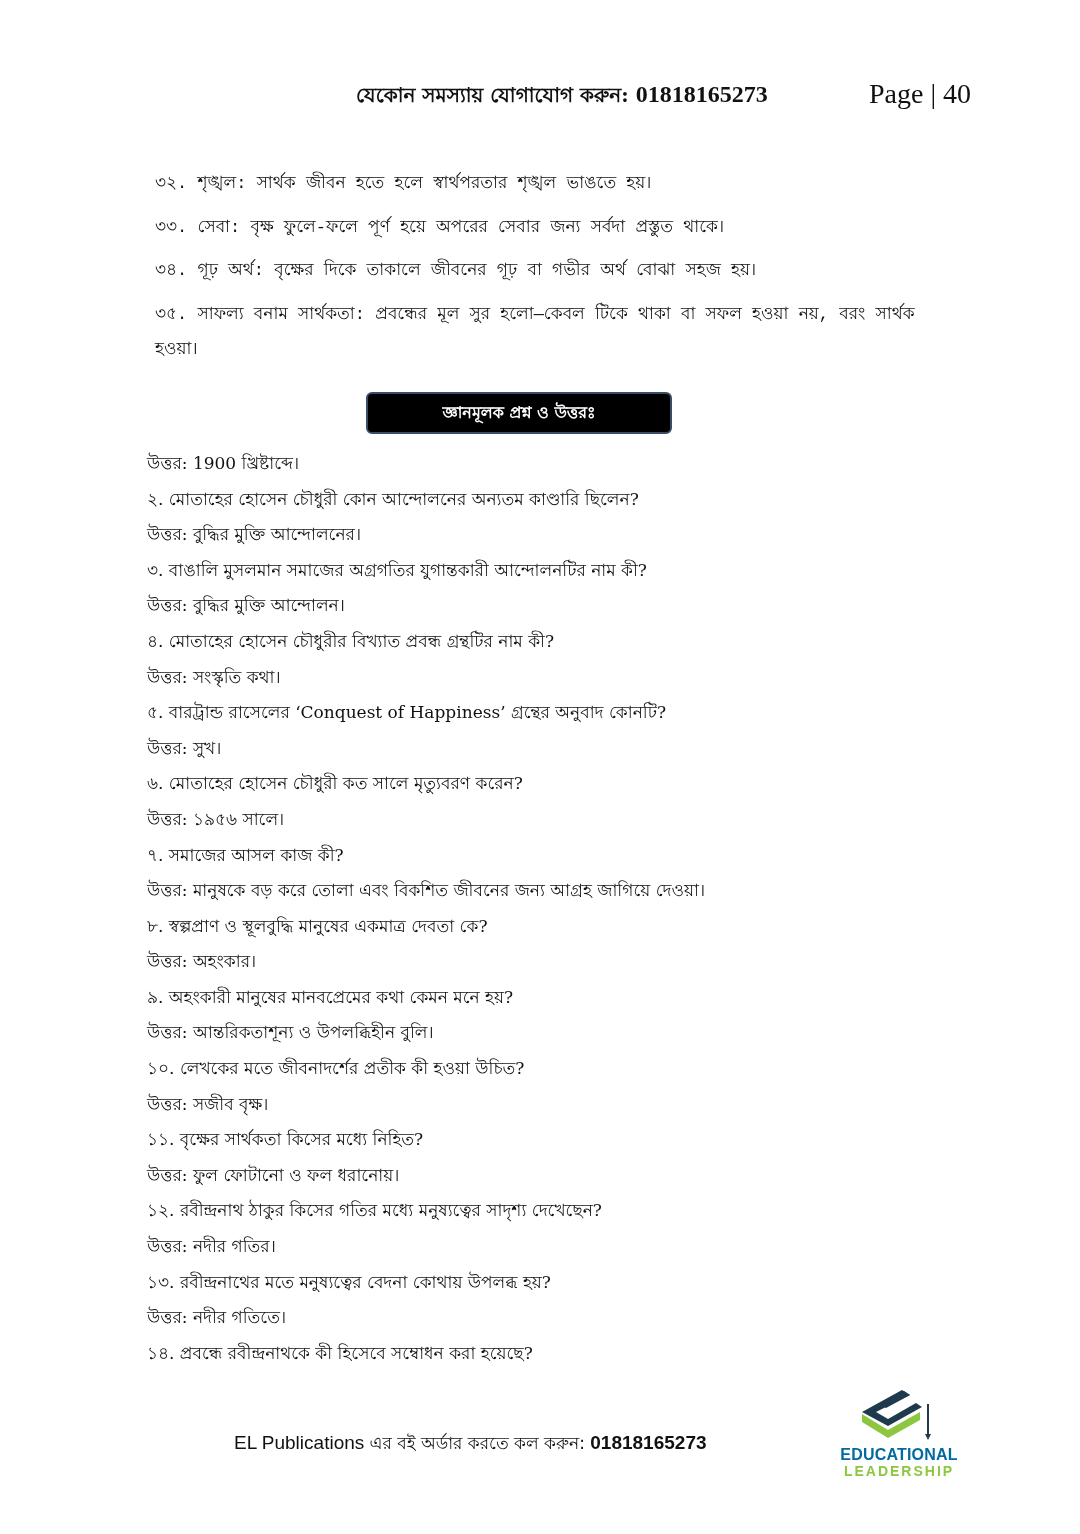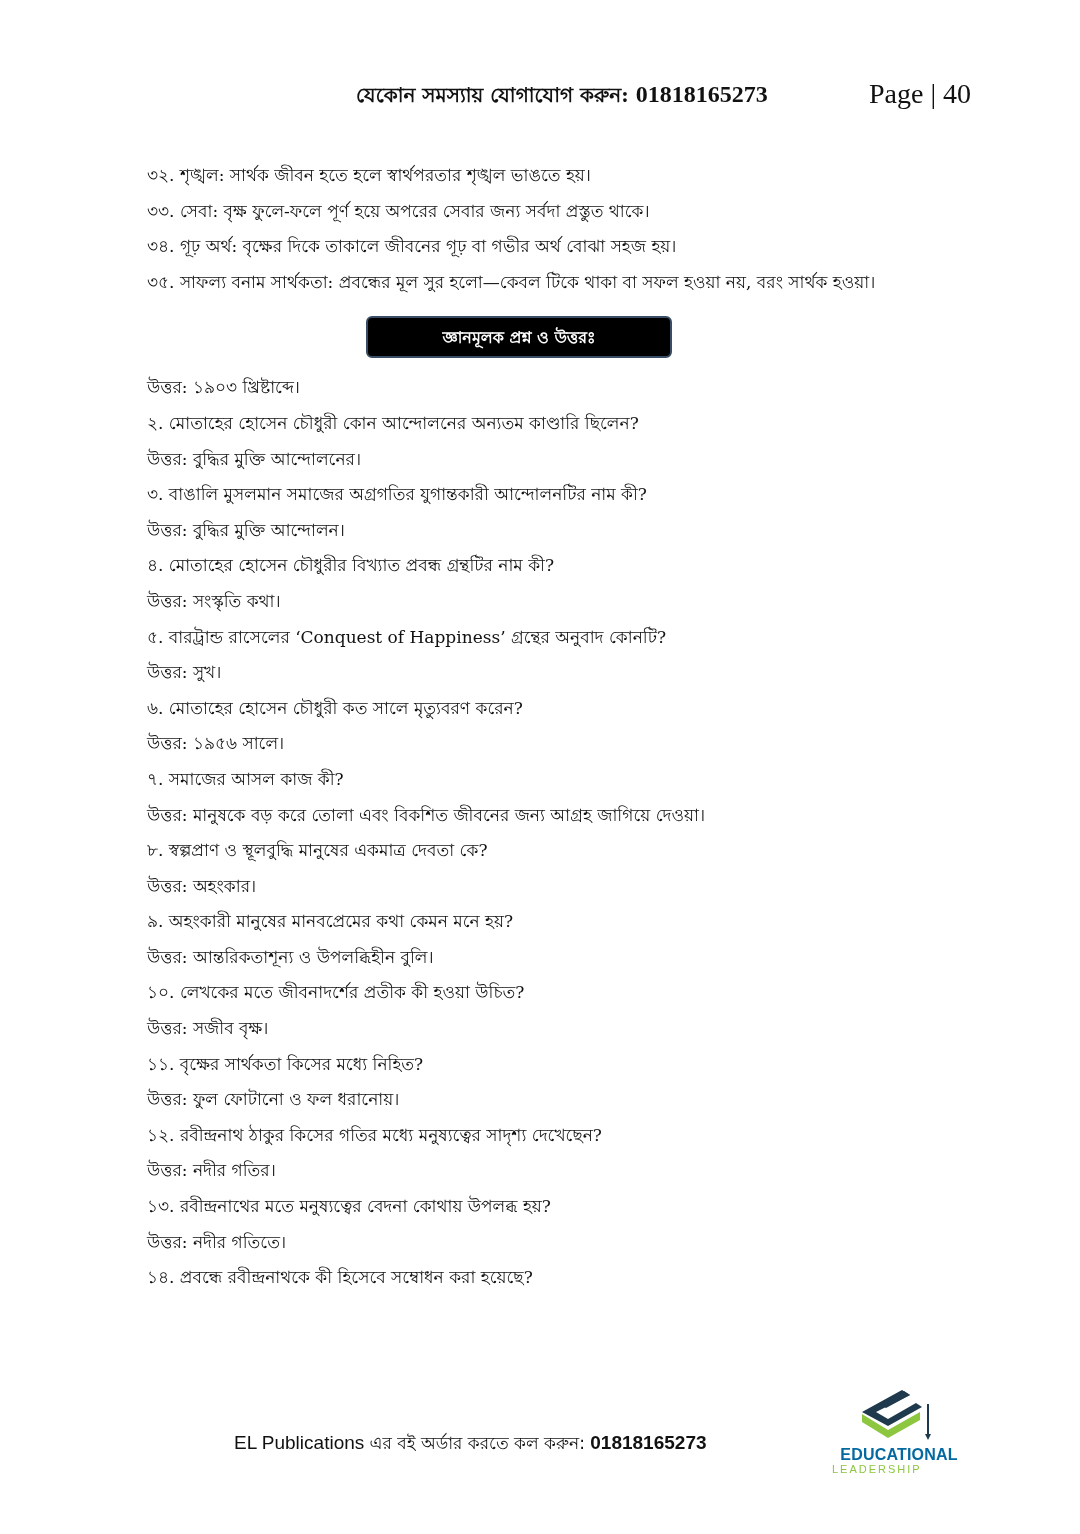--- a/index.html
+++ b/index.html
@@ -18,21 +18,21 @@
   }
   .header-contact .phone { font-family: "Liberation Serif", serif; font-size: 24px; }
   .page-num {
     position: absolute; left: 830px; top: 2px;
     font-family: "Liberation Serif", serif; font-size: 28px; white-space: nowrap;
   }
   .content {
     position: absolute; left: 147px; top: 158px; width: 782px;
     font-size: 17px; line-height: 35.6px;
   }
-  .para { margin: 0; }
+  .para { margin: 8px; font-family: Liberation Mono, monospace; }
   .banner-wrap { height: 62px; position: relative; }
   .banner {
     position: absolute; left: 219px; top: 16px;
     width: 306px; height: 42px; box-sizing: border-box;
     background: #000; border: 2px solid #3a4d66; border-radius: 6px;
     color: #fff; font-weight: bold; font-size: 16px;
     display: flex; align-items: center; justify-content: center;
   }
   .qa { margin: 0; }
   .qa .line { display: block; }
@@ -46,23 +46,23 @@
   .logo {
     position: absolute; left: 832px; top: 1390px; width: 134px; height: 92px;
   }
   .logo svg { position: absolute; left: 26px; top: 0; }
   .logo-title {
     position: absolute; left: 0; top: 56px; width: 134px; text-align: center;
     font-family: "Liberation Sans", sans-serif; font-weight: bold;
     font-size: 16px; color: #0369a1; letter-spacing: 0.2px;
   }
   .logo-sub {
-    position: absolute; left: 0; top: 73px; width: 134px; text-align: left;
-    font-family: "Liberation Sans", sans-serif; font-weight: normal;
-    font-size: 11px; color: #8dc63f; letter-spacing: 2px;
+    position: absolute; left: 0; top: 73px; width: 134px; text-align: center;
+    font-family: "Liberation Sans", sans-serif; font-weight: bold;
+    font-size: 14px; color: #8dc63f; letter-spacing: 2px;
   }
 </style>
 </head>
 <body>
 
 <div class="header">
   <div class="header-contact">
     <span>যেকোন সমস্যায় যোগাযোগ করুন: </span><span class="phone">01818165273</span>
   </div>
   <div class="page-num">Page | 40</div>
@@ -75,21 +75,21 @@
     <p class="para">৩৪. গূঢ় অর্থ: বৃক্ষের দিকে তাকালে জীবনের গূঢ় বা গভীর অর্থ বোঝা সহজ হয়।</p>
     <p class="para">৩৫. সাফল্য বনাম সার্থকতা: প্রবন্ধের মূল সুর হলো—কেবল টিকে থাকা বা সফল হওয়া নয়, বরং সার্থক হওয়া।</p>
   </div>
 
   <div class="banner-wrap">
     <div class="banner">জ্ঞানমূলক প্রশ্ন ও উত্তরঃ</div>
   </div>
 
   <div class="qa-list">
     <div class="qa">
-        <span class="line">উত্তর: ১৯০৩ খ্রিষ্টাব্দে।</span>
+        <span class="line">উত্তর: 1900 খ্রিষ্টাব্দে।</span>
       </div>
     <div class="qa">
         <span class="line">২. মোতাহের হোসেন চৌধুরী কোন আন্দোলনের অন্যতম কাণ্ডারি ছিলেন?</span>
         <span class="line">উত্তর: বুদ্ধির মুক্তি আন্দোলনের।</span>
       </div>
     <div class="qa">
         <span class="line">৩. বাঙালি মুসলমান সমাজের অগ্রগতির যুগান্তকারী আন্দোলনটির নাম কী?</span>
         <span class="line">উত্তর: বুদ্ধির মুক্তি আন্দোলন।</span>
       </div>
     <div class="qa">

